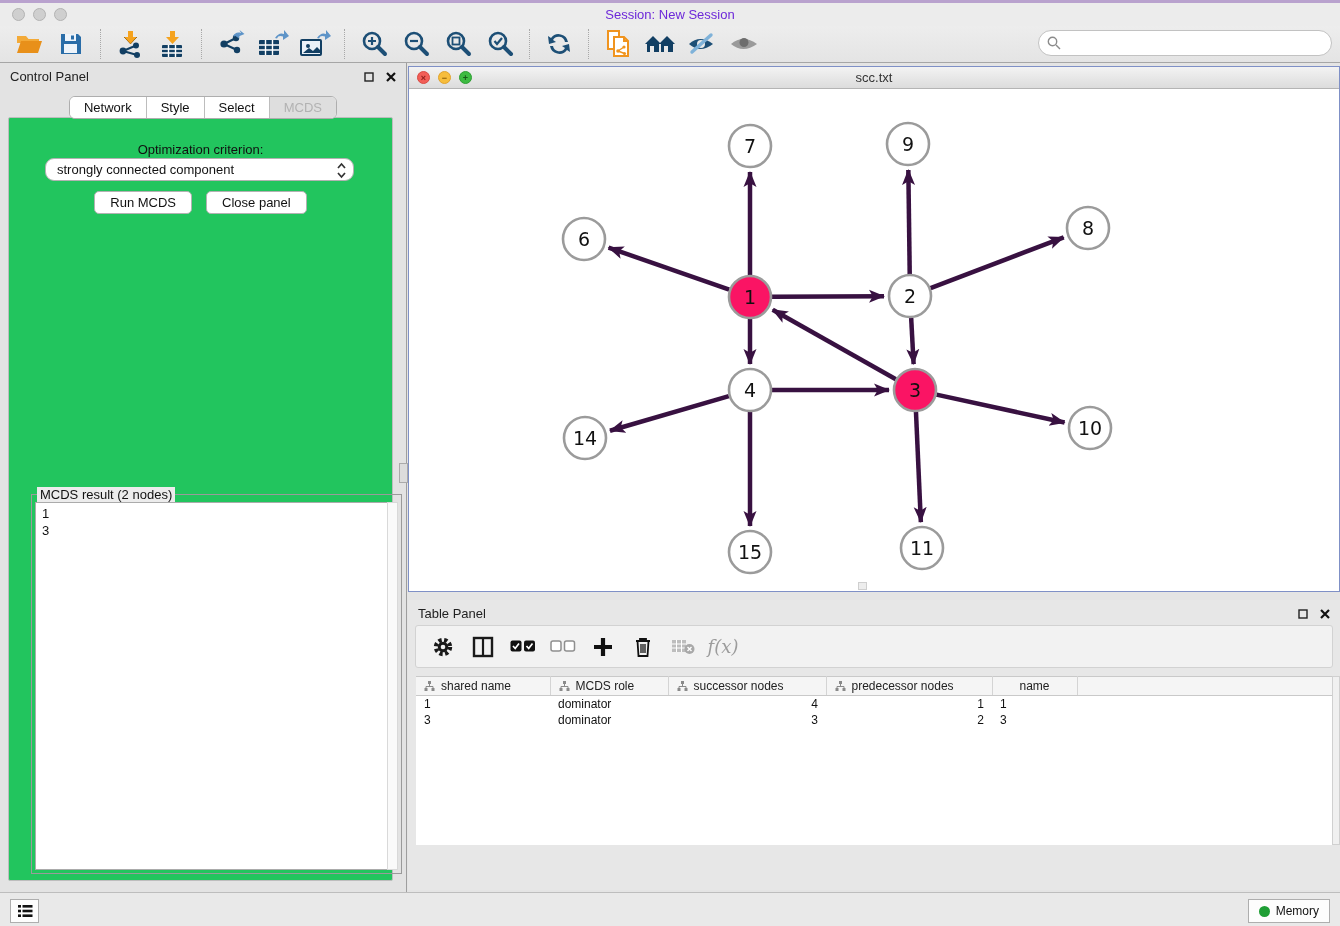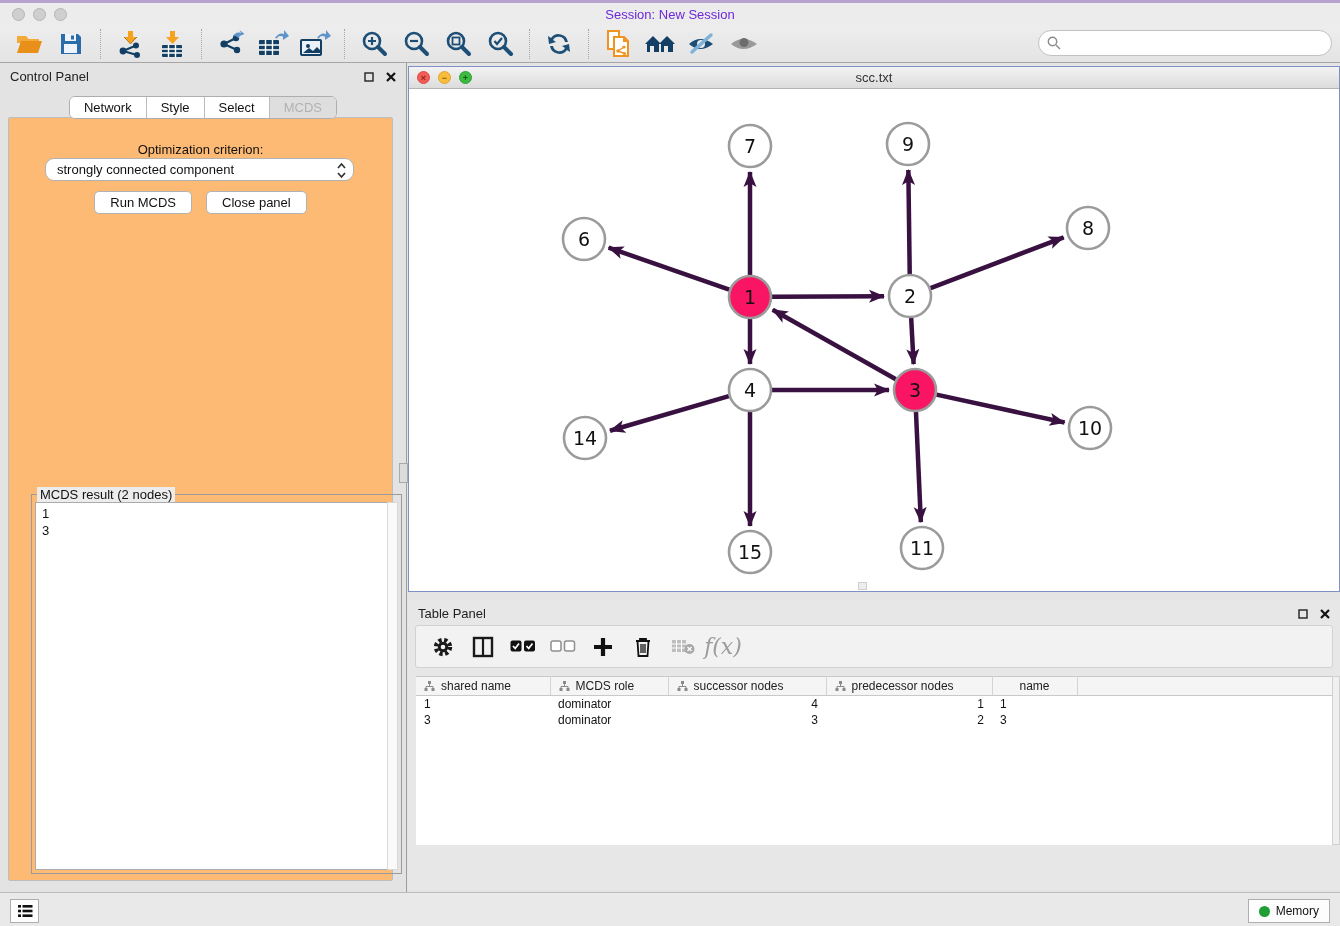--- a/index.html
+++ b/index.html
@@ -22,21 +22,21 @@
   
   .control-panel { position:absolute; top:63px; left:0; width:407px; height:829px; background:#e3e3e3; border-right:1px solid #9e9e9e; }
   .panel-header { height:27px; display:flex; align-items:center; padding:0 10px; font-size:13px; color:#222; }
   .panel-header .spacer { flex:1; }
   .panel-hicon { margin-left:12px; display:flex; align-items:center; }
   .cp-tabs { position:absolute; top:33px; left:0; width:100%; display:flex; justify-content:center; z-index:2; }
   .tabgroup { display:flex; border:1px solid #aeaeae; border-radius:6px; overflow:hidden; background:#fff; }
   .tabseg { font-size:13px; padding:3px 14px; background:#fff; color:#111; border-right:1px solid #bdbdbd; cursor:default; }
   .tabseg:last-child { border-right:none; }
   .tabseg.selected { background:#dedede; color:#b2b2b2; }
-  .cp-box { position:absolute; top:54px; left:8px; width:385px; height:764px; background:#fdba74; border:1px solid #bdbdbd; border-radius:2px; }
+  .cp-box { position:absolute; top:54px; left:8px; width:385px; height:764px; background:#22c55e; border:1px solid #bdbdbd; border-radius:2px; }
   .opt-label { margin-top:24px; text-align:center; font-size:13px; color:#111; }
   .combo { position:absolute; top:40px; left:36px; width:309px; height:23px; background:#fff; border:1px solid #b2b2b2; border-radius:9px; display:flex; align-items:center; font-size:13px; padding-left:11px; color:#111; }
   .combo .stepper { position:absolute; right:6px; top:2px; }
   .btn-row { position:absolute; top:73px; left:0; width:100%; display:flex; justify-content:center; gap:14px; }
   .pbtn { height:23px; background:#fff; border:1px solid #b2b2b2; border-radius:5px; font-size:13px; padding:0 15px; color:#111; display:flex; align-items:center; }
   .result-field { position:absolute; left:22px; top:376px; width:371px; height:380px; border:1px solid #9a9a9a; }
   .result-legend { position:absolute; top:-8px; left:5px; background:#ececec; padding:0 3px; font-size:13px; color:#111; }
   .result-text { position:absolute; left:3px; top:7px; right:14px; bottom:3px; background:#fff; border:1px solid #ababab; border-right:none; font-size:13px; line-height:17px; padding:2px 0 0 6px; white-space:pre; color:#111; }
   .result-scroll { position:absolute; right:3px; top:7px; width:11px; bottom:3px; background:#fafafa; border:1px solid #d9d9d9; }
   .splitter-grip { position:absolute; left:399px; top:463px; width:9px; height:20px; background:#dcdcdc; border:1px solid #aaa; }
@@ -49,21 +49,21 @@
   .tl.red { background:#f25e57; border:1px solid #d94a43; color:#8c1d18; }
   .tl.yellow { background:#f7bd3b; border:1px solid #e0a32e; color:#8a5d06; }
   .tl.green { background:#3dbb41; border:1px solid #2f9e34; color:#175c19; }
   .net-canvas { position:absolute; top:22px; left:0; width:930px; height:502px; background:#fff; }
   .canvas-grip { position:absolute; left:449px; bottom:1px; width:9px; height:8px; background:#ededed; border:1px solid #cfcfcf; }
 
   
   .table-panel { position:absolute; left:408px; top:600px; width:932px; height:290px; background:#e7e7e7; }
   .tp-toolbar { position:absolute; left:7px; top:25px; width:918px; height:43px; background:#f2f2f2; border:1px solid #d2d2d2; border-radius:3px; display:flex; align-items:center; padding-left:12px; }
   .tp-btn { width:30px; height:30px; display:flex; align-items:center; justify-content:center; margin-right:10px; }
-  .fx { font-family:"DejaVu Serif", serif; font-style:italic; font-size:22px; color:#9c9c9c; }
+  .fx { font-family:"DejaVu Serif", serif; font-style:italic; font-size:18px; color:#9c9c9c; }
   .grid-wrap { position:absolute; left:8px; top:76px; width:1324px; height:169px; background:#fff; left:8px; }
   .grid { width:100%; border-collapse:collapse; table-layout:fixed; }
   .grid th { background:#f5f5f5; border-top:1px solid #c9c9c9; border-bottom:1px solid #c9c9c9; border-right:1px solid #d4d4d4; font-weight:normal; font-size:12px; color:#222; height:19px; text-align:center; position:relative; }
   .grid th .th-inner { display:flex; align-items:center; justify-content:flex-start; gap:6px; padding-left:8px; }
   .grid th.center .th-inner { justify-content:center; padding-left:0; }
   .grid td { font-size:12px; color:#111; height:16px; padding:0 8px; white-space:nowrap; }
   .grid td.right { text-align:right; }
   .tp-scroll { position:absolute; right:0; top:76px; width:8px; height:169px; background:#f0f0f0; border:1px solid #d0d0d0; }
   .tp-tabs { position:absolute; left:0; width:932px; top:264px; display:flex; justify-content:center; }
 

